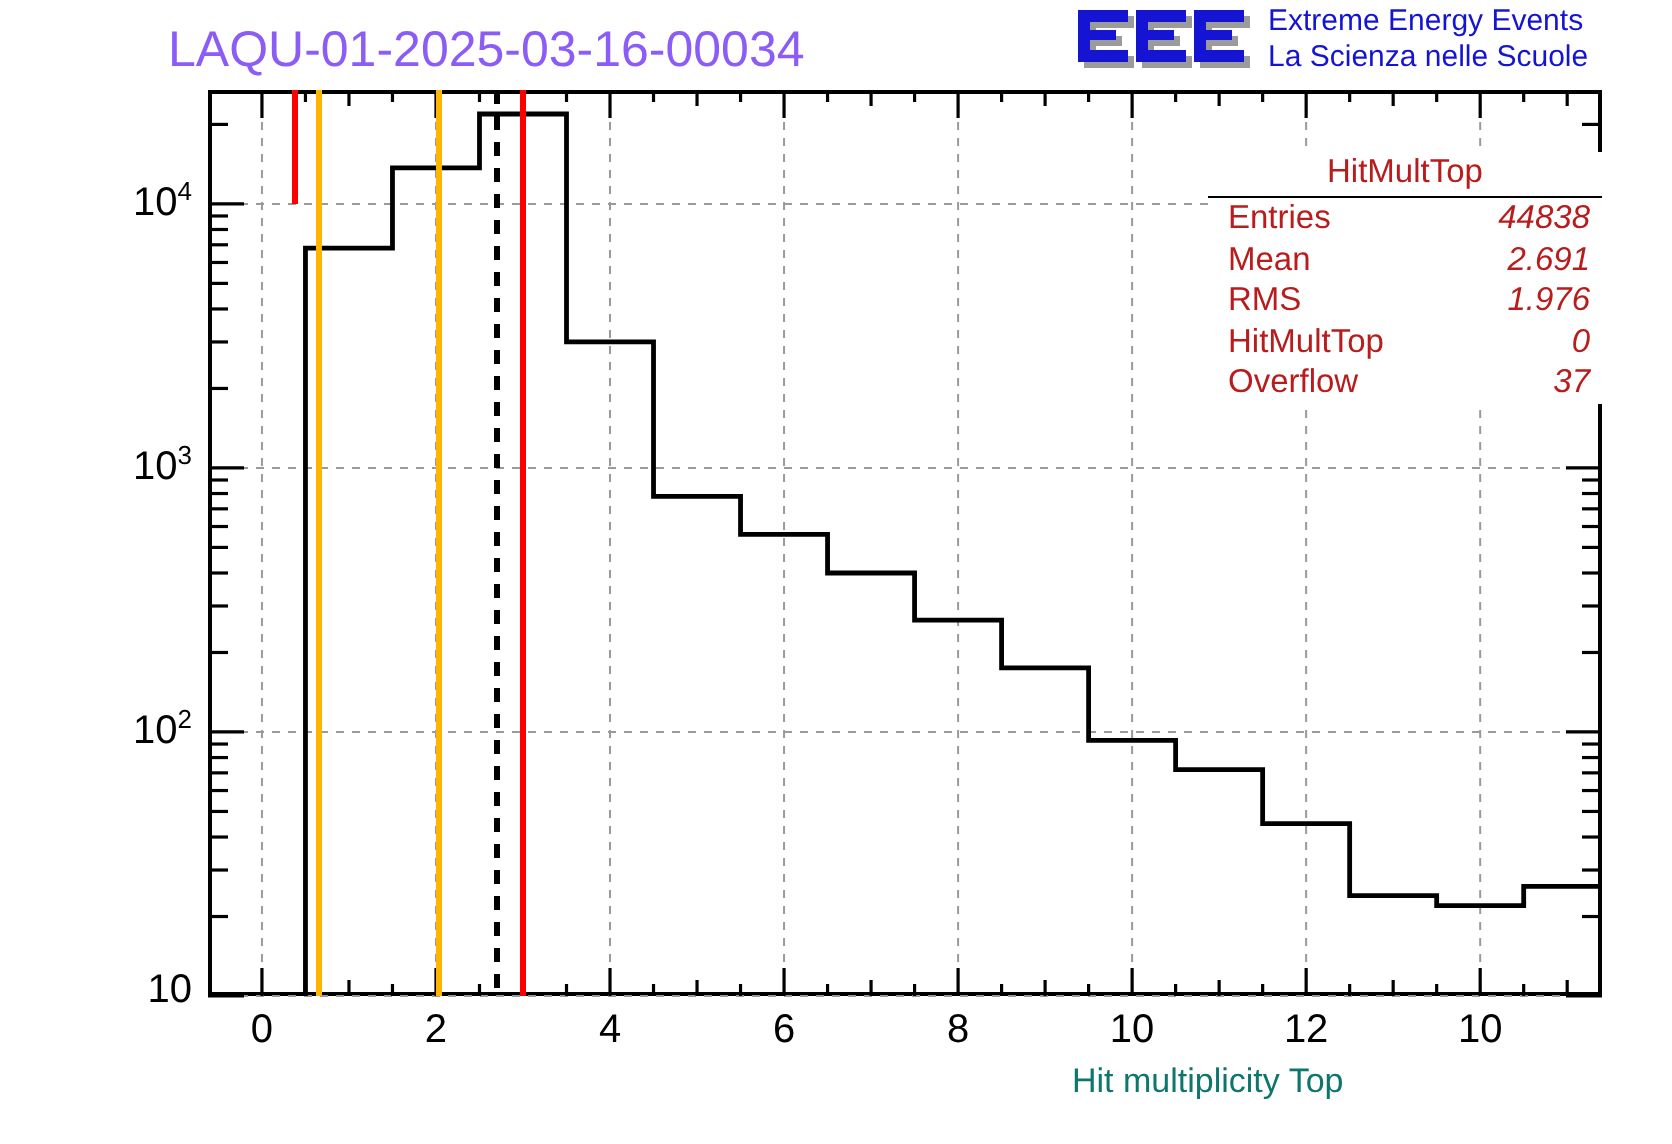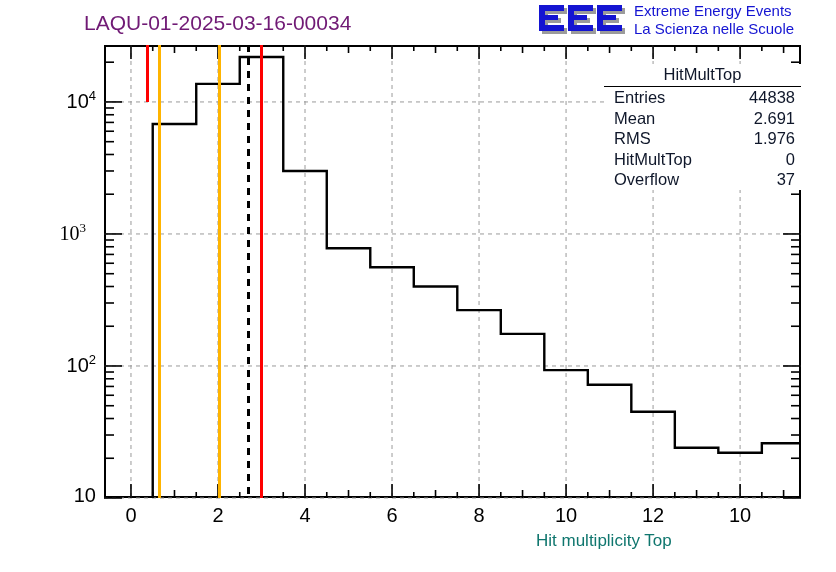--- a/index.html
+++ b/index.html
@@ -12,22 +12,22 @@
     position:relative;
   }
   #canvas{
     position:absolute;left:0;top:0;width:836px;height:572px;
   }
 
   
   .hist-title{
     position:absolute;
     left:84px;top:11px;
-    font-size:21px;
-    color:#701a75;
+    font-size:25px;
+    color:#8b5cf6;
     white-space:nowrap;
     letter-spacing:0px;
   }
 
   
   .eee-logo{
     position:absolute;
     left:537px;top:2px;
     width:298px;height:40px;
   }
@@ -80,44 +80,44 @@
     position:absolute;
     left:536px;top:531px;
     font-size:17px;
     color:#0f766e;
     white-space:nowrap;
   }
 
   
   .stats-box{
     position:absolute;
-    left:604px;top:64px;
+    left:604px;top:76px;
     width:197px;
     background:#ffffff;
     border:0;
     font-size:16.5px;
-    color:#0f172a;
+    color:#b91c1c;
     z-index:6;
   }
   .stats-title{
     text-align:center;
     padding:1px 0 3px 0;
     border-bottom:1.6px solid #000;
     font-size:16.5px;
     line-height:18px;
   }
   .stats-row{
     display:flex;
     justify-content:space-between;
     line-height:20.5px;
     padding:0 6px 0 10px;
     white-space:nowrap;
   }
   .stats-row .k{text-align:right;}
-  .stats-row .v{text-align:right;}
+  .stats-row .v{text-align:right;font-style:italic;}
 
   
   .vline{
     position:absolute;
     width:3px;
     z-index:4;
   }
 </style>
 </head>
 <body>
@@ -317,21 +317,21 @@
       <div class="vline" style="left:146.44319600499375px;top:45px;height:56.94755747119535px;background:#fe0000;"></div>
       <div class="vline" style="left:158.19038701622972px;top:45px;height:453px;background:#ffb400;"></div>
       <div class="vline" style="left:218.23158551810238px;top:45px;height:453px;background:#ffb400;"></div>
       <div class="vline" style="left:246.51186017478153px;top:45px;height:453px;background:repeating-linear-gradient(to bottom,#000000 0 7px,transparent 7px 13px);"></div>
       <div class="vline" style="left:259.9993757802747px;top:45px;height:453px;background:#fe0000;"></div>
     </div>
 
   <div id="ylabels">
       <div class="ylab" style="left:30px;top:484px;width:66px;">10</div>
       <div class="ylab" style="left:30px;top:351.9825191570651px;width:66px;">10<sup>2</sup></div>
-      <div class="ylab" style="left:20px;top:219.96503831413025px;width:66px;font-family:Liberation Serif, serif;">10<sup>3</sup></div>
+      <div class="ylab" style="left:30px;top:219.96503831413025px;width:66px;">10<sup>3</sup></div>
       <div class="ylab" style="left:30px;top:87.94755747119535px;width:66px;">10<sup>4</sup></div>
     </div>
 
   <div id="xlabels">
       <div class="xlab" style="left:105.97503121098626px;top:504px;width:50px;">0</div>
       <div class="xlab" style="left:192.9912609238452px;top:504px;width:50px;">2</div>
       <div class="xlab" style="left:280.0074906367041px;top:504px;width:50px;">4</div>
       <div class="xlab" style="left:367.02372034956306px;top:504px;width:50px;">6</div>
       <div class="xlab" style="left:454.03995006242195px;top:504px;width:50px;">8</div>
       <div class="xlab" style="left:541.0561797752808px;top:504px;width:50px;">10</div>

